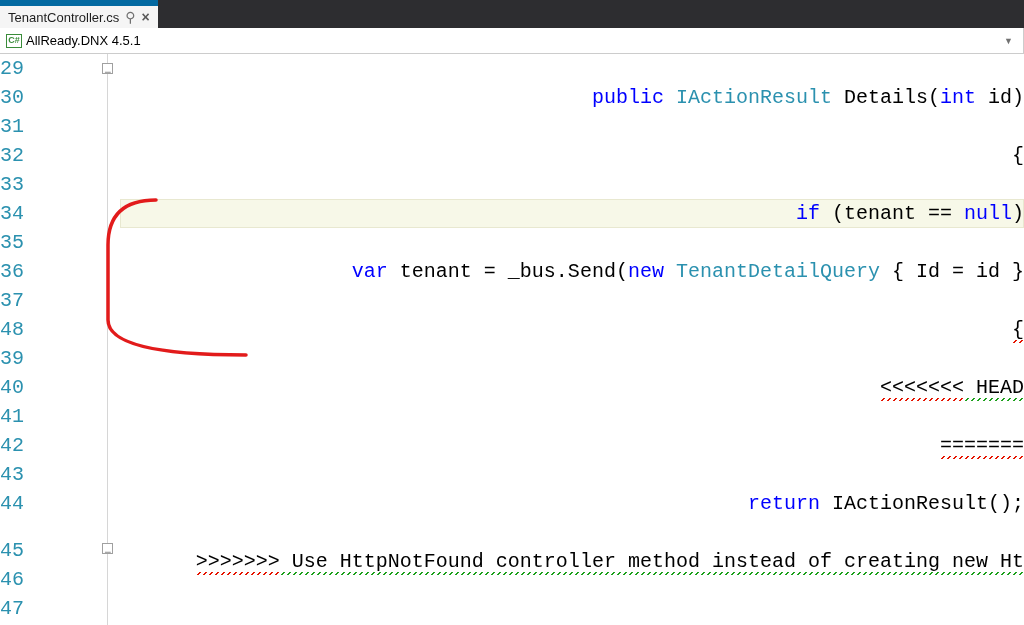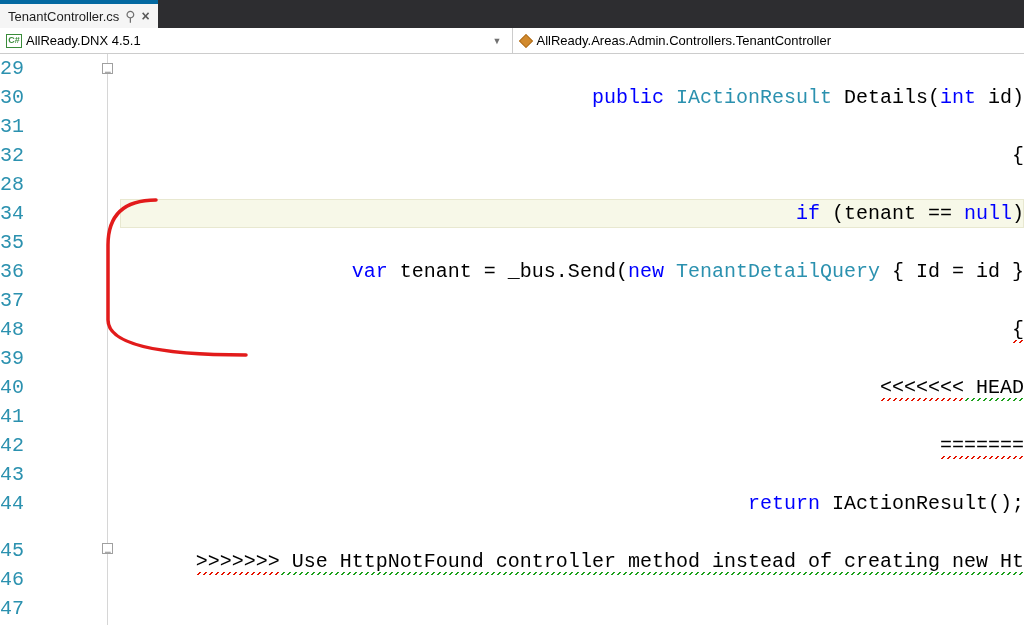--- a/index.html
+++ b/index.html
@@ -19,21 +19,21 @@
     align-items: stretch;
   }
   .tab {
     background: #f5f5f5;
     color: #1e1e1e;
     display: flex;
     align-items: center;
     padding: 0 8px;
     font-size: 13px;
     gap: 6px;
-    border-top: 4px solid #0369a1;
+    border-top: 6px solid #0369a1;
   }
   .tab .pin { color: #717171; font-size: 14px; }
   .tab .close { color: #5a5a5a; font-size: 14px; font-weight: bold; }
   .nav-bar {
     height: 26px;
     background: #fff;
     border-bottom: 1px solid #ccc;
     display: flex;
     align-items: stretch;
   }
@@ -156,33 +156,29 @@
     <span class="close">×</span>
   </div>
 </div>
 
 <div class="nav-bar">
   <div class="nav-left">
     <span class="cs-icon">C#</span>
     <span>AllReady.DNX 4.5.1</span>
     <span class="nav-dd">▼</span>
   </div>
-  <div class="nav-right">
-    <span class="method-icon"></span>
-    <span>AllReady.Areas.Admin.Controllers.TenantController</span>
-  </div>
 </div>
 
 <div class="editor">
   <div class="gutter">
     <div>29</div>
     <div>30</div>
     <div>31</div>
     <div>32</div>
-    <div>28</div>
+    <div>33</div>
     <div>34</div>
     <div>35</div>
     <div>36</div>
     <div>37</div>
     <div>48</div>
     <div>39</div>
     <div>40</div>
     <div>41</div>
     <div>42</div>
     <div>43</div>

